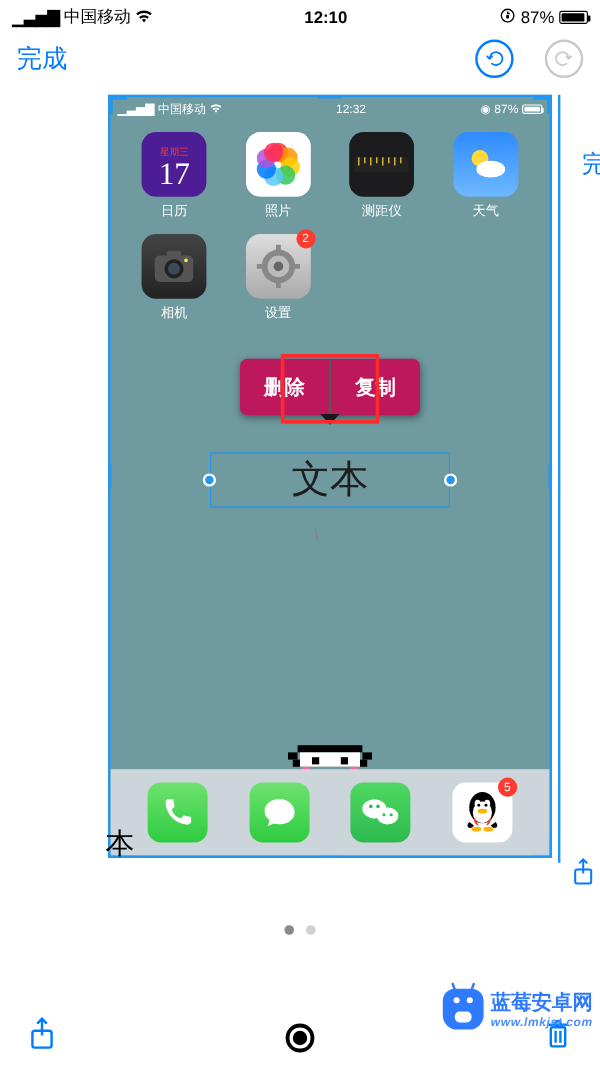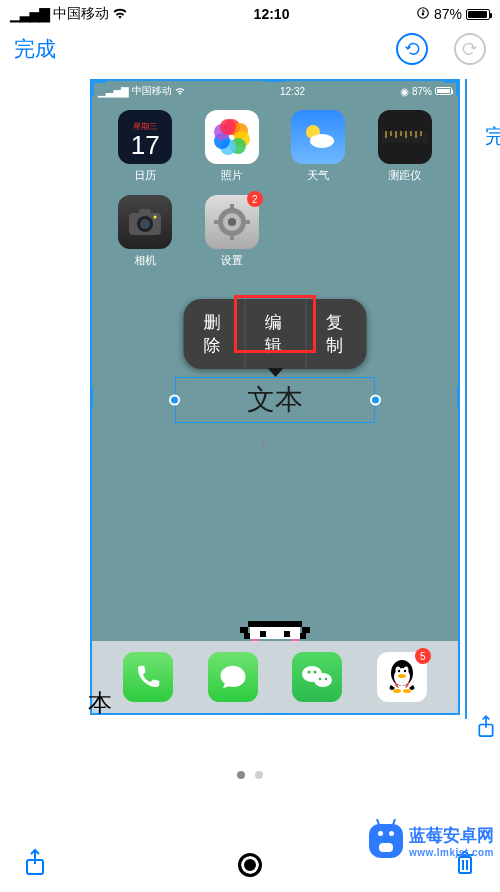--- a/index.html
+++ b/index.html
@@ -119,21 +119,21 @@
   .badge {
     position:absolute; top:-4px; right:-4px;
     background:#ff3b30; color:#fff; font-size:10px;
     min-width:16px; height:16px; border-radius:8px;
     display:flex; align-items:center; justify-content:center;
     padding: 0 3px;
   }
 
   
   .ic-efficiency { background: linear-gradient(180deg,#cfe8ff,#9fd0ff); }
-  .ic-cal { background:#0f172a; color:#000; flex-direction:column; }
+  .ic-cal { background:#4c1d95; color:#000; flex-direction:column;font-family:Liberation Serif, serif; }
   .ic-cal .wk { font-size:8px; color:#ff3b30; margin-top:4px; }
   .ic-cal .dy { font-size:26px; font-weight:300; line-height:1; }
   .ic-clock { background:#1c1c1e; }
   .ic-photos { background:#fff; }
   .ic-weather { background: linear-gradient(180deg,#2e8bff,#6fb8ff); }
   .ic-measure { background:#1c1c1e; }
   .ic-camera  { background: linear-gradient(180deg,#444,#222); }
   .ic-settings{ background: linear-gradient(180deg,#ddd,#aaa); color:#444; }
 
   
@@ -144,26 +144,27 @@
   .clock-face .ss { width:18px; background:#ff9500; height:1px; transform: rotate(200deg); }
 
   .photos-flower { width:40px; height:40px; position:relative; }
   .petal { position:absolute; width:16px; height:16px; border-radius:50%; opacity:.85; left:12px; top:12px; }
 
   
   .ctx-menu {
     position: absolute;
     left: 50%; transform: translateX(-50%);
     top: 218px;
-    background: #404040;
-    border-radius: 18px;
+    background: #be185d;
+    border-radius: 6px;
     display: flex;
     color: #fff;
     font-size: 17px;
     box-shadow: 0 2px 6px rgba(0,0,0,.4);
+    font-weight: bold;
   }
   .ctx-item { padding: 12px 20px; }
   .ctx-div { width:1px; background:#555; }
   .ctx-tail {
     position:absolute; left:50%; bottom:-8px; transform:translateX(-50%);
     width:0; height:0; border-left:8px solid transparent; border-right:8px solid transparent;
     border-top:9px solid #17181a;
   }
   .red-box {
     position:absolute; border:3px solid #ff2a2a;
@@ -178,21 +179,21 @@
     pointer-events:none;
   }
 
   
   .textbox {
     position:absolute; left:50%; transform:translateX(-50%);
     top: 296px;
     border: 1.5px solid #2196f3;
     width: 200px; height: 46px;
     display:flex; align-items:center; justify-content:center;
-    font-size: 28px; color:#1e1e1e;
+    font-size: 32px; color:#1e1e1e;
   }
   .sel-dot {
     position:absolute; width:11px; height:11px; background:#2196f3; border:2px solid #fff; border-radius:50%;
     top: 50%; transform: translateY(-50%);
   }
   .sel-dot.l { left:-7px; } .sel-dot.r { right:-7px; }
 
   
   .page-dots-inner { position:absolute; bottom:78px; left:0; right:0; text-align:center; color:#fff; font-size:8px; opacity:.8; }
   .inner-cat {
@@ -263,21 +264,21 @@
   .wm-badge {
     width:34px; height:34px; background:#2f7bff; border-radius:10px 10px 12px 12px;
     display:flex; align-items:center; justify-content:center;
     position:relative;
   }
   .wm-badge .eyes { position:absolute; top:7px; display:flex; gap:6px; }
   .wm-badge .eyes span { width:5px; height:5px; background:#fff; border-radius:50%; }
   .wm-badge .ant { position:absolute; top:-5px; width:2px; height:6px; background:#2f7bff; }
   .wm-badge .ant.l { left:8px; transform:rotate(-20deg);} .wm-badge .ant.r { right:8px; transform:rotate(20deg);}
   .wm-text .line1 { font-size:17px; }
-  .wm-text .line2 { font-size:10px; color:#4a8dff; letter-spacing:.5px; }
+  .wm-text .line2 { font-size:10px; color:#4a8dff; letter-spacing:.5px;font-style:italic; }
 </style>
 </head>
 <body>
 
 <div class="outer-status">
   <div class="left">
     <span class="signal-bars"><span>▁▃▅▇</span></span>
     <span>中国移动</span>
     <span>
       <svg width="14" height="12" viewBox="0 0 24 20">
@@ -371,48 +372,48 @@
             <div class="petal" style="background:#34c759; transform:translate(6px,9px)"></div>
             <div class="petal" style="background:#5ac8fa; transform:translate(-4px,10px)"></div>
             <div class="petal" style="background:#007aff; transform:translate(-10px,4px)"></div>
             <div class="petal" style="background:#af52de; transform:translate(-10px,-5px)"></div>
             <div class="petal" style="background:#ff2d55; transform:translate(-4px,-10px)"></div>
           </div>
         </div>
         <div class="lbl">照片</div>
       </div>
 
-      <div class="app">
-        <div class="ic ic-weather">
-          <svg width="40" height="40" viewBox="0 0 40 40">
-              <circle cx="15" cy="15" r="7" fill="#ffd93b"></circle>
-              <ellipse cx="24" cy="24" rx="12" ry="7" fill="#fff"></ellipse>
-            </svg>
-        </div>
-        <div class="lbl">天气</div>
-      </div>
       <div class="app">
         <div class="ic ic-measure">
           <svg width="46" height="18" viewBox="0 0 46 18">
               <rect x="0" y="3" width="46" height="12" fill="#222"></rect>
               <g stroke="#ffd54a" stroke-width="1">
                 <line x1="4" y1="3" x2="4" y2="10"></line>
                 <line x1="9" y1="3" x2="9" y2="8"></line>
                 <line x1="14" y1="3" x2="14" y2="10"></line>
                 <line x1="19" y1="3" x2="19" y2="8"></line>
                 <line x1="24" y1="3" x2="24" y2="10"></line>
                 <line x1="29" y1="3" x2="29" y2="8"></line>
                 <line x1="34" y1="3" x2="34" y2="10"></line>
                 <line x1="39" y1="3" x2="39" y2="8"></line>
               </g>
             </svg>
         </div>
         <div class="lbl">测距仪</div>
       </div>
       <div class="app">
+        <div class="ic ic-weather">
+          <svg width="40" height="40" viewBox="0 0 40 40">
+              <circle cx="15" cy="15" r="7" fill="#ffd93b"></circle>
+              <ellipse cx="24" cy="24" rx="12" ry="7" fill="#fff"></ellipse>
+            </svg>
+        </div>
+        <div class="lbl">天气</div>
+      </div>
+      <div class="app">
         <div class="ic ic-camera">
           <svg width="36" height="30" viewBox="0 0 36 30">
               <rect x="2" y="6" width="32" height="22" rx="4" fill="#555"></rect>
               <rect x="12" y="2" width="12" height="6" rx="2" fill="#555"></rect>
               <circle cx="18" cy="17" r="8" fill="#222"></circle>
               <circle cx="18" cy="17" r="5" fill="#3a4a5a"></circle>
               <circle cx="28" cy="10" r="1.5" fill="#ffeb3b"></circle>
             </svg>
         </div>
         <div class="lbl">相机</div>
@@ -432,21 +433,20 @@
             </svg>
           <div class="badge">2</div>
         </div>
         <div class="lbl">设置</div>
       </div>
     </div>
 
     <div class="ctx-menu">
       <div class="ctx-item">删除</div>
       <div class="ctx-div"></div>
-      <div class="ctx-item">编辑</div>
       <div class="ctx-div"></div>
       <div class="ctx-item">复制</div>
       <div class="ctx-tail"></div>
     </div>
     <div class="red-box"></div>
     <svg class="red-arrow" width="60" height="210" style="position:absolute; left:170px; top:265px;" viewBox="0 0 60 210">
       <defs></defs>
       <line x1="20" y1="12" x2="52" y2="200" stroke="#ff2a2a" stroke-width="5"></line>
       <polygon points="20,12 9,22 28,26" fill="#ff2a2a"></polygon>
     </svg>

